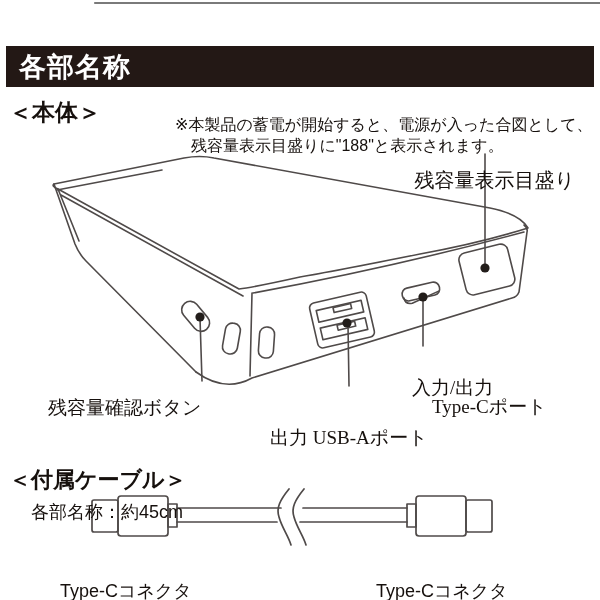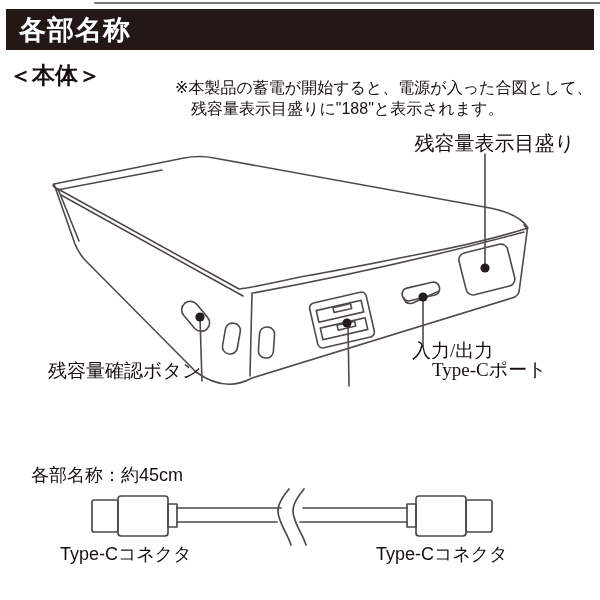--- a/index.html
+++ b/index.html
@@ -1,20 +1,20 @@
 <!DOCTYPE html>
 <html><head>
 <meta charset="utf-8">
 <style>
   html,body{margin:0;padding:0;background:#ffffff;}
   .canvas{
     position:relative;width:600px;height:600px;background:#ffffff;overflow:hidden;
     font-family:"Liberation Sans","DejaVu Sans",sans-serif;color:#221d1a;
   }
-  .abs{position:absolute;}
+  .abs{position:absolute;margin-top:37px;}
   svg.art{position:absolute;left:0;top:0;width:600px;height:600px;}
   .header-bar{
     left:6px;top:9px;width:588px;height:41px;background:#231815;
     display:flex;align-items:center;
   }
   .header-title{color:#ffffff;font-weight:bold;font-size:27px;padding-left:13px;letter-spacing:1px;}
   .h2{font-weight:bold;font-size:23px;color:#16100d;}
   .note{font-size:16px;line-height:21px;color:#16100d;}
   .callout{font-size:19px;color:#16100d;white-space:nowrap;font-family:Liberation Serif, serif;}
   .small{font-size:18px;color:#16100d;white-space:nowrap;}
@@ -100,23 +100,25 @@
 
   <div class="abs h2" style="left:9px;top:60px;">＜本体＞</div>
 
   <div class="abs note" style="left:175px;top:77px;">※本製品の蓄電が開始すると、電源が入った合図として、</div>
   <div class="abs note" style="left:191px;top:98px;">残容量表示目盛りに"188"と表示されます。</div>
 
   <div class="abs callout" style="left:370px;top:130px;width:205px;text-align:right;font-size:20px;">残容量表示目盛り</div>
 
   <div class="abs callout" style="left:48px;top:358px;">残容量確認ボタン</div>
 
+  <div class="abs callout" style="left:270px;top:388px;">出力 USB-Aポート</div>
 
   <div class="abs callout" style="left:412px;top:338px;">入力/出力</div>
   <div class="abs callout" style="left:432px;top:357px;">Type-Cポート</div>
 
+  <div class="abs h2" style="left:9px;top:428px;font-size:22px;">＜付属ケーブル＞</div>
 
   <div class="abs small" style="left:31px;top:463px;">各部名称：約45cm</div>
 
   <div class="abs small centered" style="left:60px;top:542px;width:150px;">Type-Cコネクタ</div>
   <div class="abs small centered" style="left:376px;top:542px;width:150px;">Type-Cコネクタ</div>
 
 </div>
 
 </body></html>

